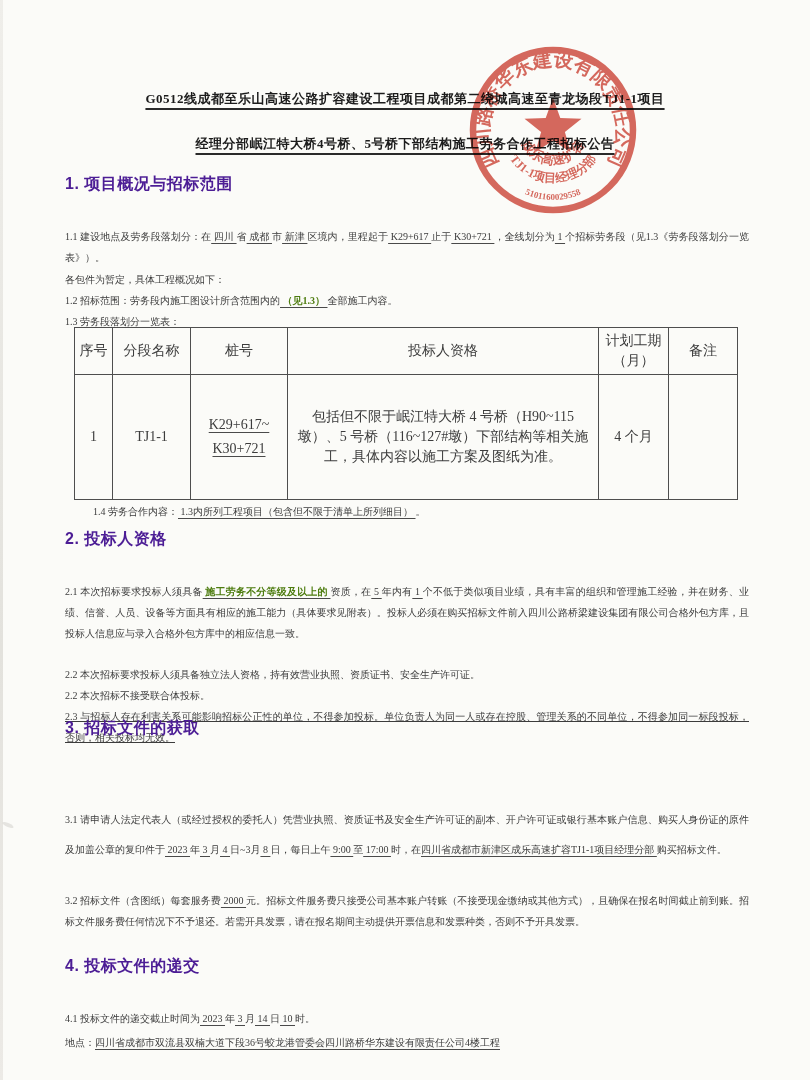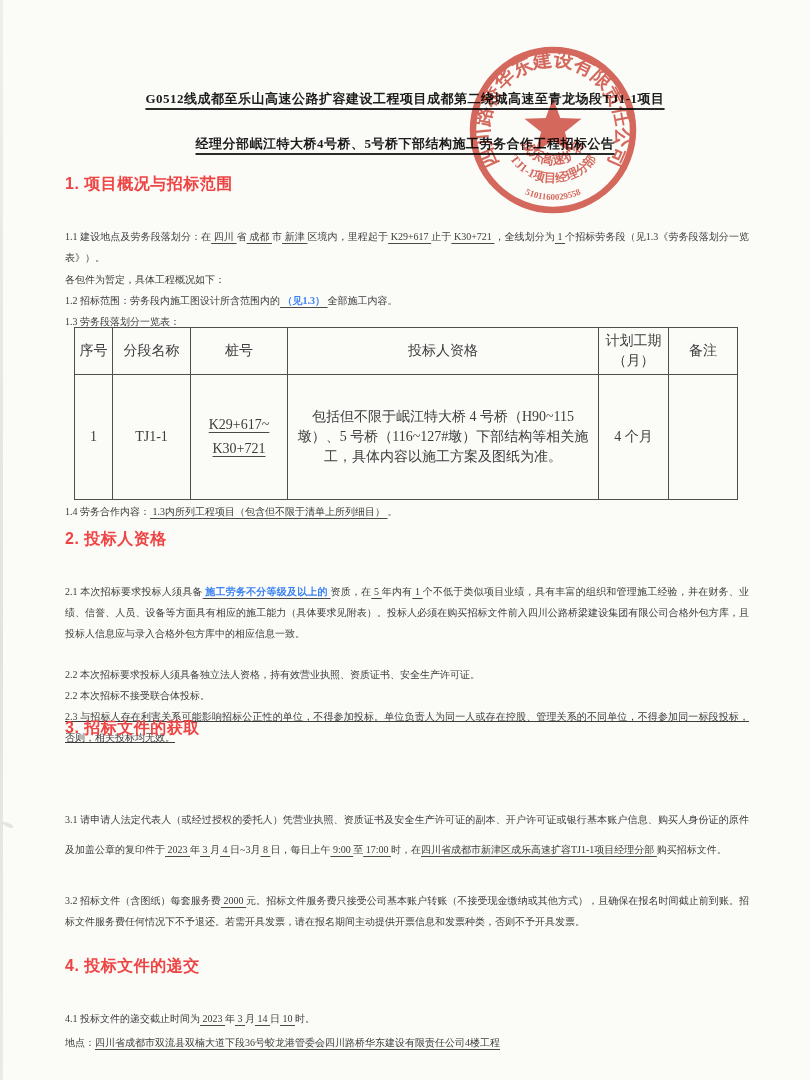--- a/index.html
+++ b/index.html
@@ -25,33 +25,33 @@
     text-align:center;
     font-size:13px; font-weight:bold; color:#1c1c1c;
     letter-spacing:.5px;
     text-decoration:underline;
     text-underline-offset:5px;
     text-decoration-thickness:1.5px;
     text-decoration-color:#2a2a2a;
   }
   .heading {
     position:absolute; left:65px;
-    font-size:16px; font-weight:bold; color:#ef4444;
+    font-size:16px; font-weight:bold; color:#4c1d95;
     font-family:"Liberation Sans","DejaVu Sans",sans-serif;
     letter-spacing:.5px;
   }
   .para {
     position:absolute; left:65px; width:684px;
     font-size:10px; line-height:21px;
     text-align:justify;
     color:#3c3c3c;
   }
   .para.lh22 { line-height:30px; }
   .u { text-decoration:underline; text-underline-offset:3px; text-decoration-thickness:1px; text-decoration-color:#4a4a4a; }
-  .b { font-weight:bold; color:#3b82f6; }
+  .b { font-weight:bold; color:#4d7c0f; }
   table.lots {
     position:absolute; left:74px; top:327px;
     border-collapse:collapse;
     table-layout:fixed;
     width:663px;
     font-size:14px; color:#3c3c3c;padding-left:12px;
   }
   table.lots td, table.lots th {
     border:1.5px solid #4e4e4e;
     text-align:center; vertical-align:middle;
@@ -116,21 +116,21 @@
       <span class="stake-line u">K29+617~</span>
       <span class="stake-line u">K30+721</span>
     </td>
     <td class="content-cell">包括但不限于岷江特大桥 4 号桥（H90~115 墩）、5 号桥（116~127#墩）下部结构等相关施工，具体内容以施工方案及图纸为准。</td>
     <td>4 个月</td>
     <td></td>
   </tr>
 </tbody>
   </table>
 
-<div class="para" style="top:501px;"><span>1.4 劳务合作内容：</span><span class="u"> 1.3内所列工程项目（包含但不限于清单上所列细目） </span><span>。</span></div>
+<div class="para" style="top:501px;margin-left:28px;"><span>1.4 劳务合作内容：</span><span class="u"> 1.3内所列工程项目（包含但不限于清单上所列细目） </span><span>。</span></div>
 
 <div class="heading" style="top:529px;">2. 投标人资格</div>
 
 <div class="para" style="top:581px;"><span>2.1 本次招标要求投标人须具备</span><span class="u b"> 施工劳务不分等级及以上的 </span><span>资质，在</span><span class="u"> 5 </span><span>年内有</span><span class="u"> 1 </span><span>个不低于类似项目业绩，具有丰富的组织和管理施工经验，并在财务、业绩、信誉、人员、设备等方面具有相应的施工能力（具体要求见附表）。投标人必须在购买招标文件前入四川公路桥梁建设集团有限公司合格外包方库，且投标人信息应与录入合格外包方库中的相应信息一致。</span></div>
 <div class="para" style="top:664px;"><span>2.2 本次招标要求投标人须具备独立法人资格，持有效营业执照、资质证书、安全生产许可证。</span></div>
 <div class="para" style="top:685px;"><span>2.2 本次招标不接受联合体投标。</span></div>
 <div class="para" style="top:706px;text-decoration:underline;"><span>2.3 与招标人存在利害关系可能影响招标公正性的单位，不得参加投标。单位负责人为同一人或存在控股、管理关系的不同单位，不得参加同一标段投标，否则，相关投标均无效。</span></div>
 
 <div class="heading" style="top:718px;">3. 招标文件的获取</div>
 

